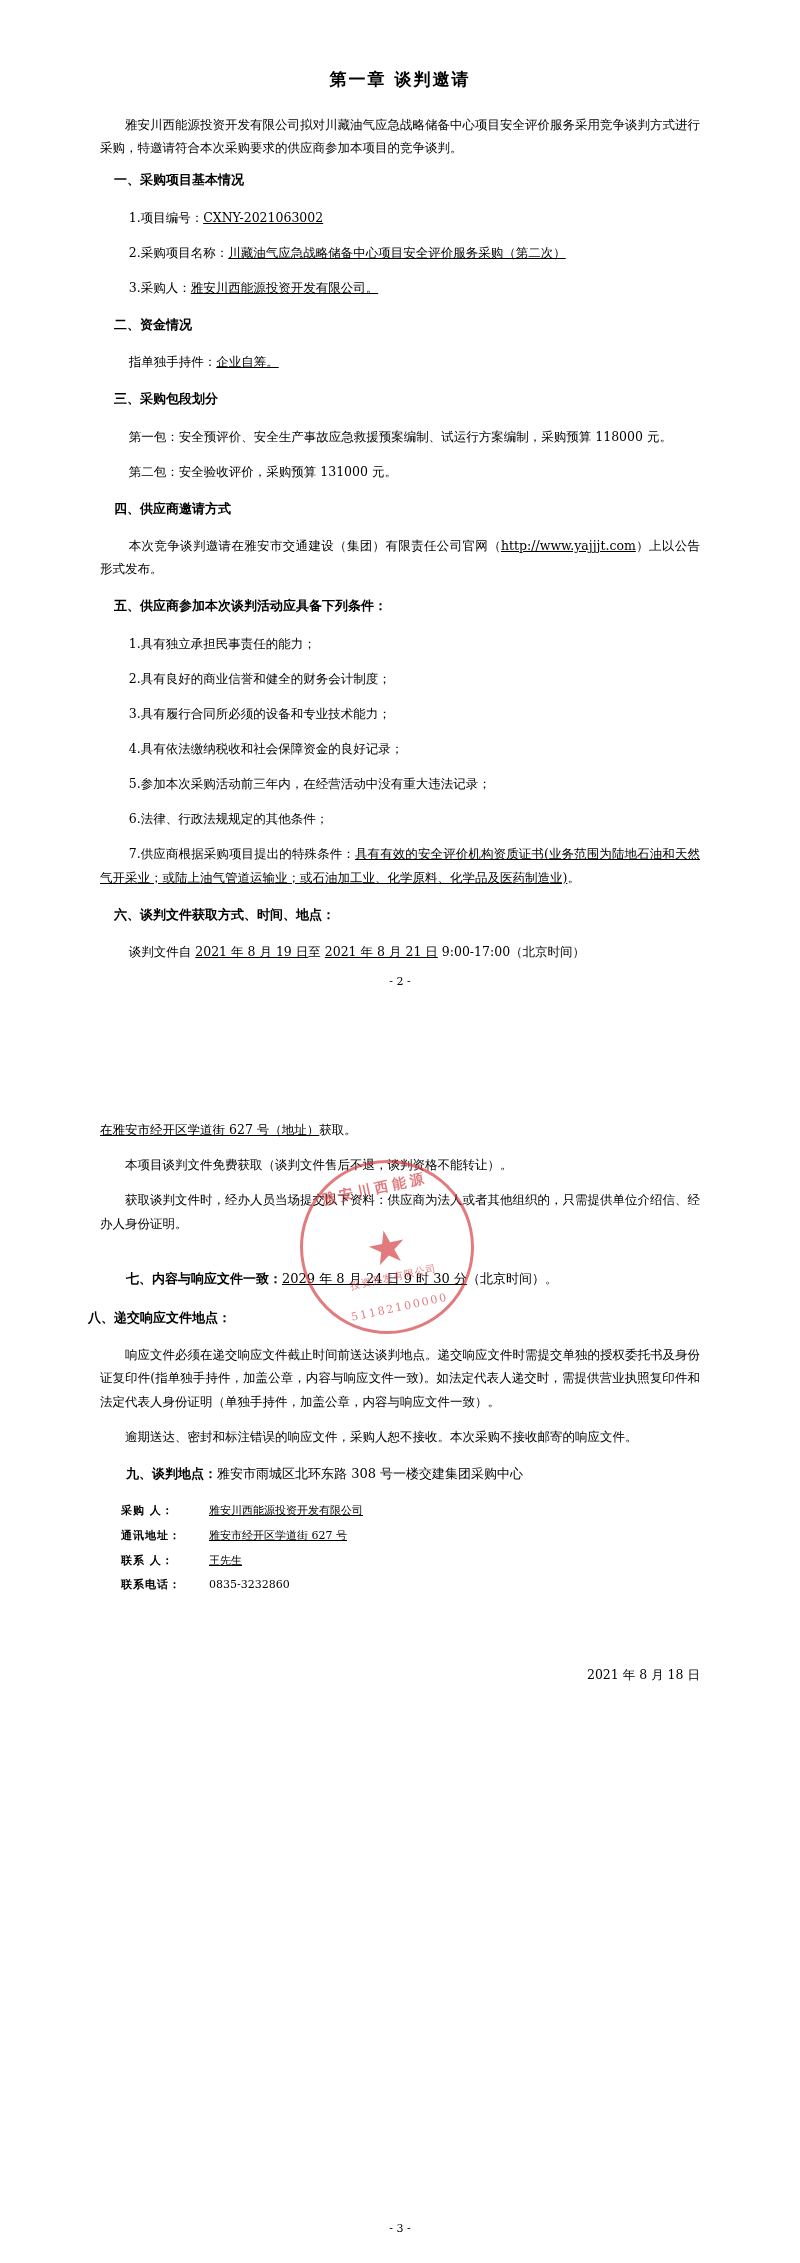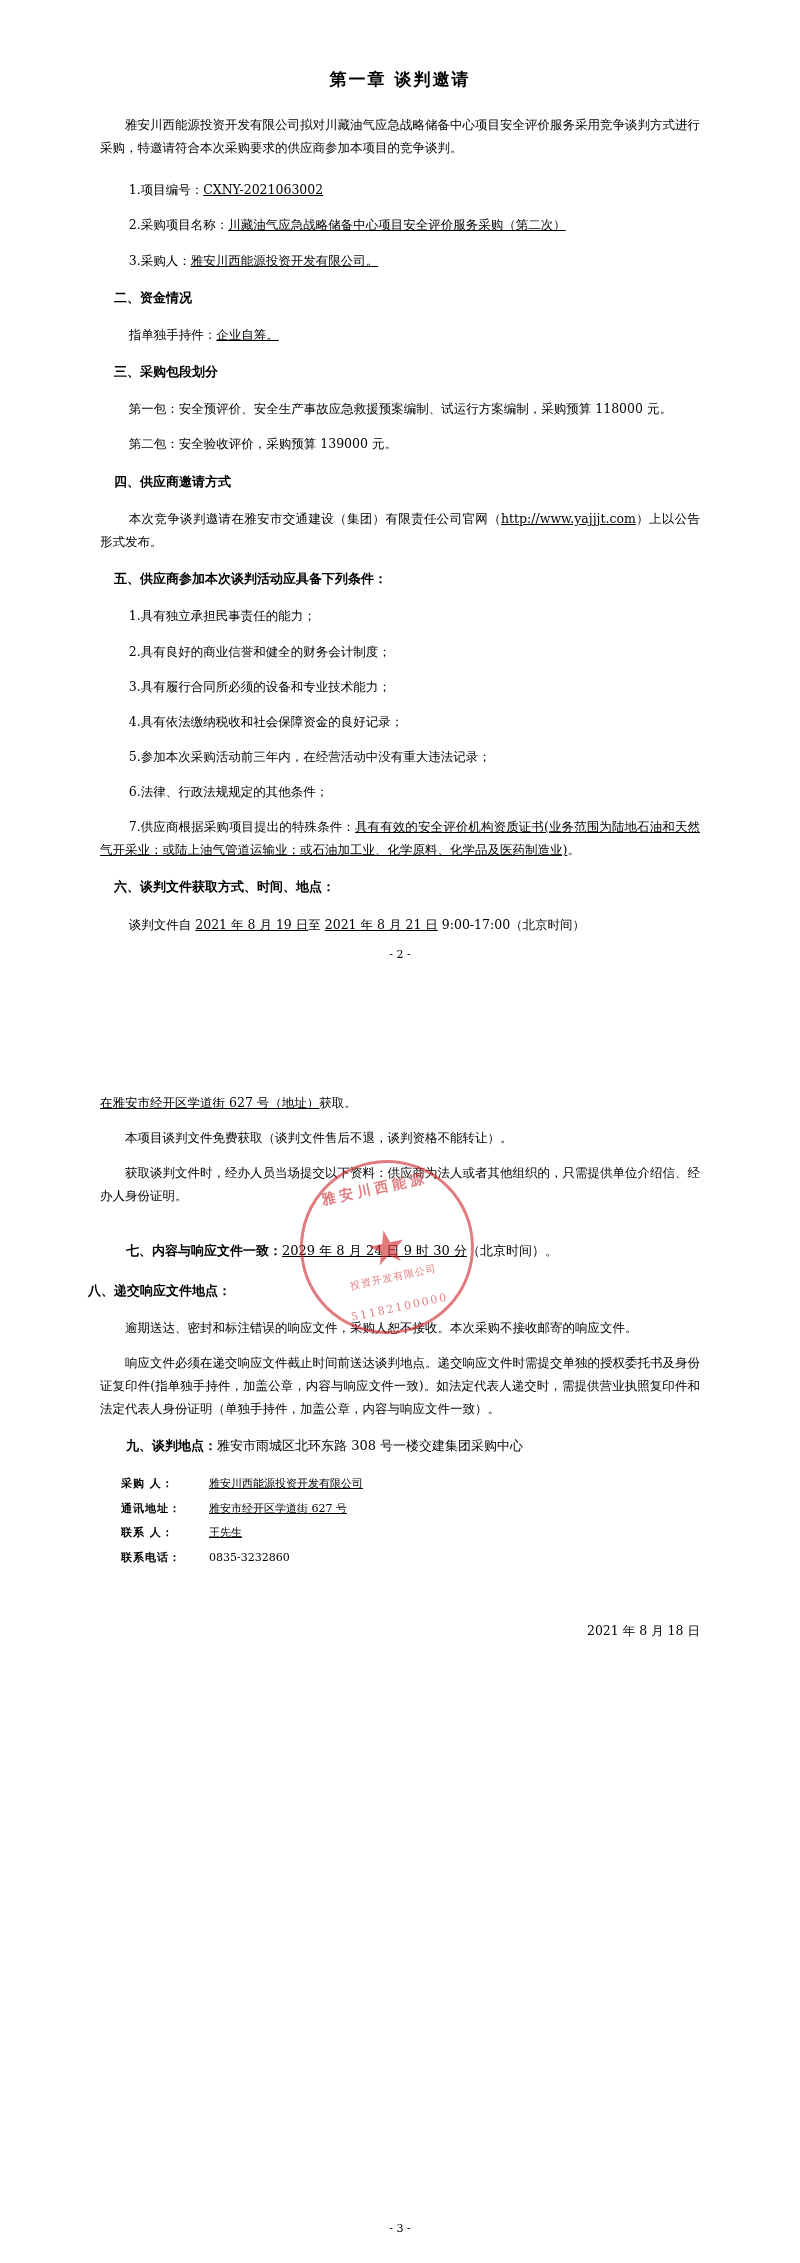--- a/index.html
+++ b/index.html
@@ -47,21 +47,21 @@
     text-align: center;
     font-size: 11px;
     margin-top: 4px;
   }
   .page-break {
     height: 118px;
   }
   .sig-date {
     text-align: right;
     font-size: 12.5px;
-    margin-top: 52px;
+    margin-top: 69px;
     padding-right: 12px;
   }
   .bottom-pagenum {
     position: absolute;
     bottom: 28px;
     left: 0;
     width: 100%;
     text-align: center;
     font-size: 11px;
   }
@@ -133,30 +133,31 @@
 <body>
 
 <div class="page">
 
   <div class="doc-title">第一章    谈判邀请</div>
 
   <p class="indent1 blk"><span>雅安川西能源投资开发有限公司拟对川藏油气应急战略储备中心项目安全评价服务采用竞争谈判方式进行采购，特邀请符合本次采购要求的供应商参加本项目的竞争谈判。</span></p>
 
   <div class="gap-sm"></div>
 
+  <div class="heading">一、采购项目基本情况</div>
   <p class="indent2"><span>1.项目编号：</span><span class="u">CXNY-2021063002</span></p>
   <p class="indent2"><span>2.采购项目名称：</span><span class="u">川藏油气应急战略储备中心项目安全评价服务采购（第二次）</span></p>
   <p class="indent2"><span>3.采购人：</span><span class="u">雅安川西能源投资开发有限公司。</span></p>
 
   <div class="heading">二、资金情况</div>
   <p class="indent2"><span>指单独手持件：</span><span class="u">企业自筹。</span></p>
 
   <div class="heading">三、采购包段划分</div>
   <p class="indent2">第一包：安全预评价、安全生产事故应急救援预案编制、试运行方案编制，采购预算 118000 元。</p>
-  <p class="indent2">第二包：安全验收评价，采购预算 139000 元。</p>
+  <p class="indent2">第二包：安全验收评价，采购预算 131000 元。</p>
 
   <div class="heading">四、供应商邀请方式</div>
   <p class="indent2"><span>本次竞争谈判邀请在雅安市交通建设（集团）有限责任公司官网（</span><span class="u">http://www.yajjjt.com</span><span>）上以公告形式发布。</span></p>
 
   <div class="heading">五、供应商参加本次谈判活动应具备下列条件：</div>
   <p class="indent2">1.具有独立承担民事责任的能力；</p>
   <p class="indent2">2.具有良好的商业信誉和健全的财务会计制度；</p>
   <p class="indent2">3.具有履行合同所必须的设备和专业技术能力；</p>
   <p class="indent2">4.具有依法缴纳税收和社会保障资金的良好记录；</p>
   <p class="indent2">5.参加本次采购活动前三年内，在经营活动中没有重大违法记录；</p>
@@ -172,22 +173,22 @@
 
   <p><span class="u">在雅安市经开区学道街 627 号（地址）</span><span>获取。</span></p>
   <p class="indent1">本项目谈判文件免费获取（谈判文件售后不退，谈判资格不能转让）。</p>
   <p class="indent1">获取谈判文件时，经办人员当场提交以下资料：供应商为法人或者其他组织的，只需提供单位介绍信、经办人身份证明。</p>
 
   <div class="gap-sm"></div>
 
   <p class="heading"><span>七、内容与响应文件一致：</span><span class="u" style="font-weight:normal">2029 年 8 月 24 日 9 时 30 分</span><span style="font-weight:normal">（北京时间）。</span></p>
 
   <div class="heading" style="text-indent:0">八、递交响应文件地点：</div>
+  <p class="indent1">响应文件必须在递交响应文件截止时间前送达谈判地点。递交响应文件时需提交单独的授权委托书及身份证复印件(指单独手持件，加盖公章，内容与响应文件一致)。如法定代表人递交时，需提供营业执照复印件和法定代表人身份证明（单独手持件，加盖公章，内容与响应文件一致）。</p>
   <p class="indent1">逾期送达、密封和标注错误的响应文件，采购人恕不接收。本次采购不接收邮寄的响应文件。</p>
-  <p class="indent1">响应文件必须在递交响应文件截止时间前送达谈判地点。递交响应文件时需提交单独的授权委托书及身份证复印件(指单独手持件，加盖公章，内容与响应文件一致)。如法定代表人递交时，需提供营业执照复印件和法定代表人身份证明（单独手持件，加盖公章，内容与响应文件一致）。</p>
 
   <p class="heading"><span>九、谈判地点：</span><span style="font-weight:normal">雅安市雨城区北环东路 308 号一楼交建集团采购中心</span></p>
 
 
   <div class="contact-grid">
     <div class="contact-row">
       <div class="contact-label">采购 人：</div>
       <div class="contact-val ul">雅安川西能源投资开发有限公司</div>
     </div>
     <div class="contact-row">

